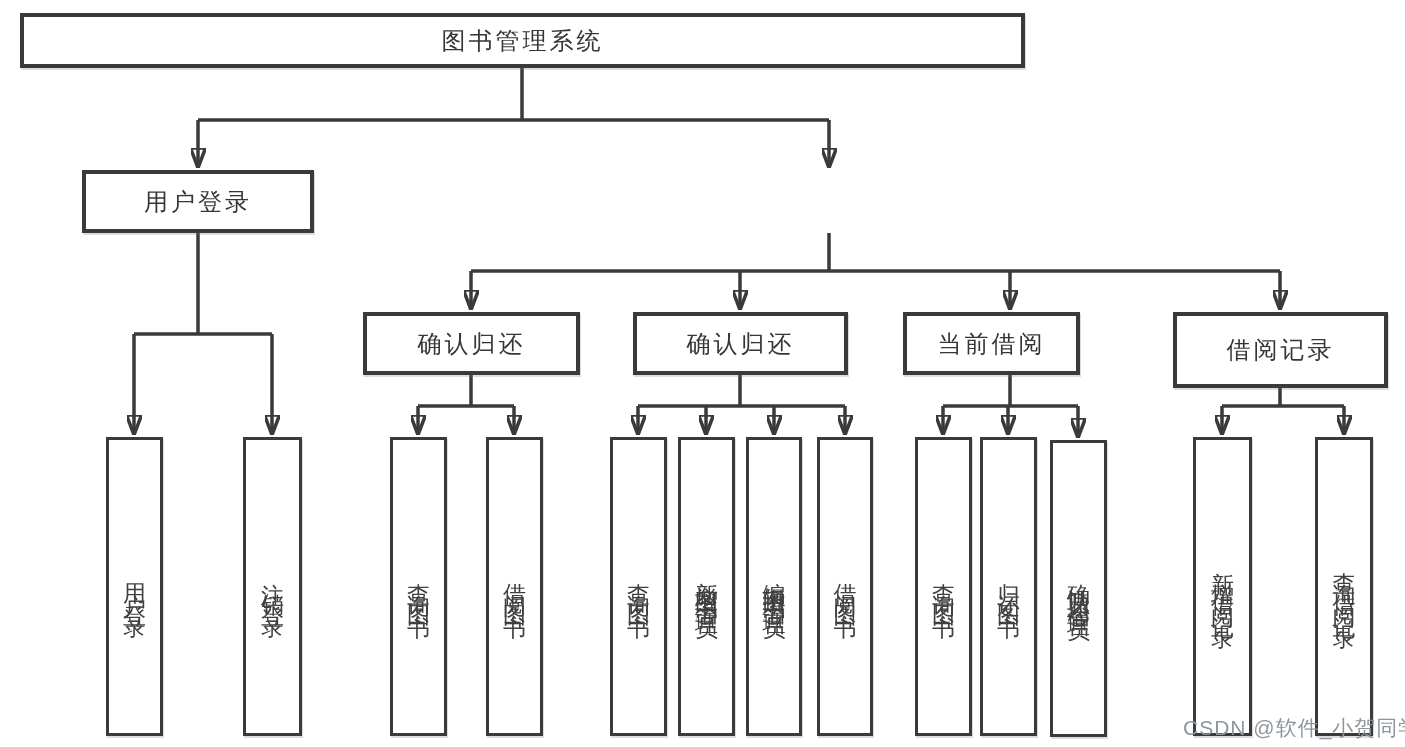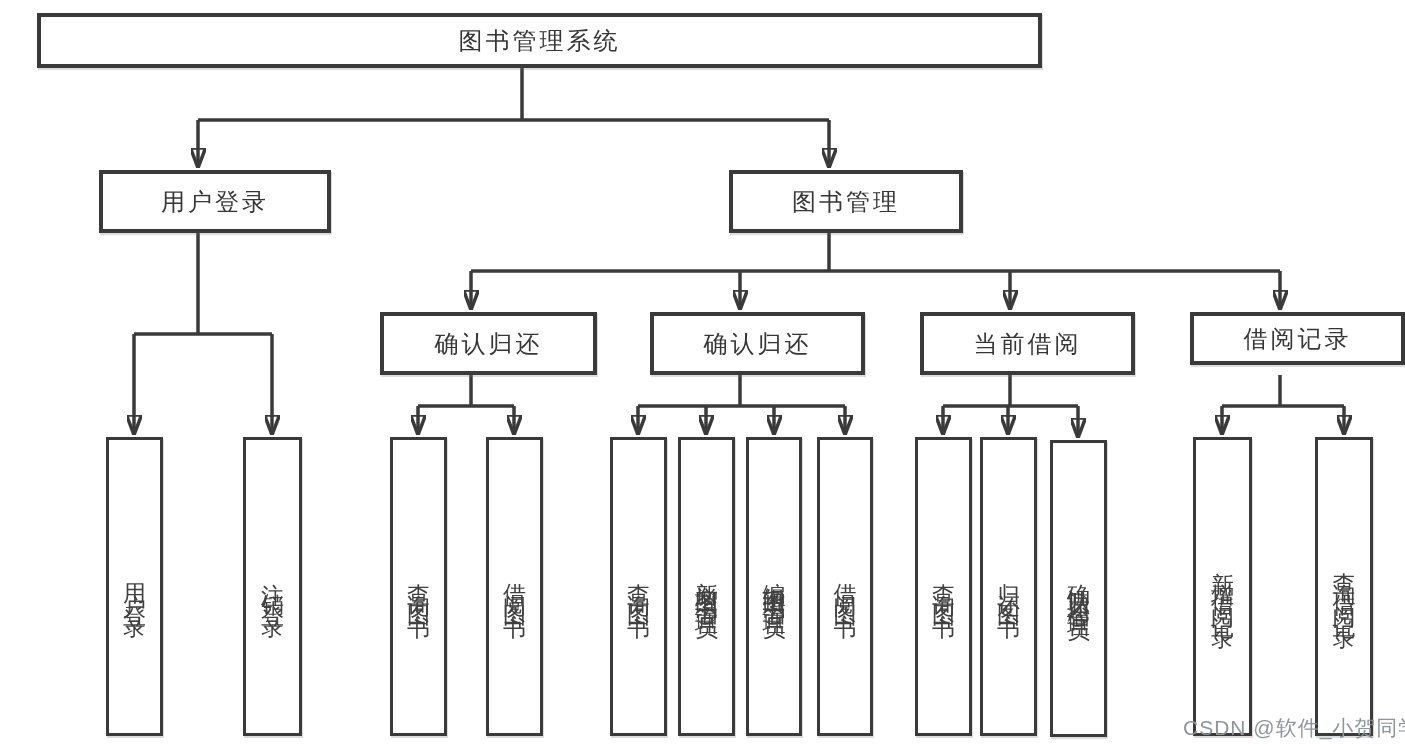--- a/index.html
+++ b/index.html
@@ -17,21 +17,20 @@
   .node {
     position: absolute;
     box-sizing: border-box;
     border: 4px solid #3a3a3a;
     background: #ffffff;
     display: flex; align-items: center; justify-content: center;
     color: #363636;
     font-size: 24px;
     letter-spacing: 3px;
     box-shadow: 1px 2px 0 rgba(120,120,120,0.25);
-    margin-left: 17px;
   }
   .leaf {
     position: absolute;
     box-sizing: border-box;
     border: 3px solid #3a3a3a;
     background: #ffffff;
     color: #404040;
     font-size: 23px;
     writing-mode: vertical-rl;
     text-orientation: mixed;
@@ -44,22 +43,22 @@
   .leaf.long { letter-spacing: 5px; }
 
   
   #n-root      { left: 20px;   top: 13px;  width: 1005px; height: 55px; }
   
   #n-login     { left: 82px;   top: 170px; width: 232px;  height: 63px; }
   #n-mgmt     { left: 712px;  top: 170px; width: 234px;  height: 63px; }
   
   #n-rec       { left: 363px;  top: 312px; width: 217px;  height: 63px; }
   #n-bor       { left: 633px;  top: 312px; width: 215px;  height: 63px; }
-  #n-cur       { left: 903px;  top: 312px; width: 215px;  height: 63px; }
-  #n-recs      { left: 1173px; top: 312px; width: 215px;  height: 53px; }
+  #n-cur       { left: 903px;  top: 312px; width: 177px;  height: 63px; }
+  #n-recs      { left: 1173px; top: 312px; width: 215px;  height: 76px; }
   
   #l-user-login    { left: 106px;  top: 437px; width: 57px; height: 299px; }
   #l-logout        { left: 243px;  top: 437px; width: 59px; height: 299px; }
   #l-rec-query     { left: 390px;  top: 437px; width: 57px; height: 299px; }
   #l-rec-borrow    { left: 486px;  top: 437px; width: 57px; height: 299px; }
   #l-bb-query      { left: 610px;  top: 437px; width: 57px; height: 299px; }
   #l-bb-add        { left: 678px;  top: 437px; width: 57px; height: 299px; }
   #l-bb-edit       { left: 746px;  top: 437px; width: 56px; height: 299px; }
   #l-bb-borrow     { left: 817px;  top: 437px; width: 56px; height: 299px; }
   #l-cb-query      { left: 915px;  top: 437px; width: 57px; height: 299px; }
@@ -141,21 +140,20 @@
       <path d="M1280,375 L1280,406"></path>
       <path d="M1222,406 L1344,406"></path>
       <path d="M1222,406 L1222,435" marker-end="url(#arw)"></path>
       <path d="M1344,406 L1344,435" marker-end="url(#arw)"></path>
     </g>
   </svg>
 
   <div class="node" id="n-root">图书管理系统</div>
 
   <div class="node" id="n-login">用户登录</div>
-  <div class="node" id="n-mgmt">图书管理</div>
 
   <div class="node" id="n-rec">确认归还</div>
   <div class="node" id="n-bor">确认归还</div>
   <div class="node" id="n-cur">当前借阅</div>
   <div class="node" id="n-recs">借阅记录</div>
 
   <div class="leaf" id="l-user-login">用户登录</div>
   <div class="leaf" id="l-logout">注销登录</div>
 
   <div class="leaf" id="l-rec-query">查询图书</div>

